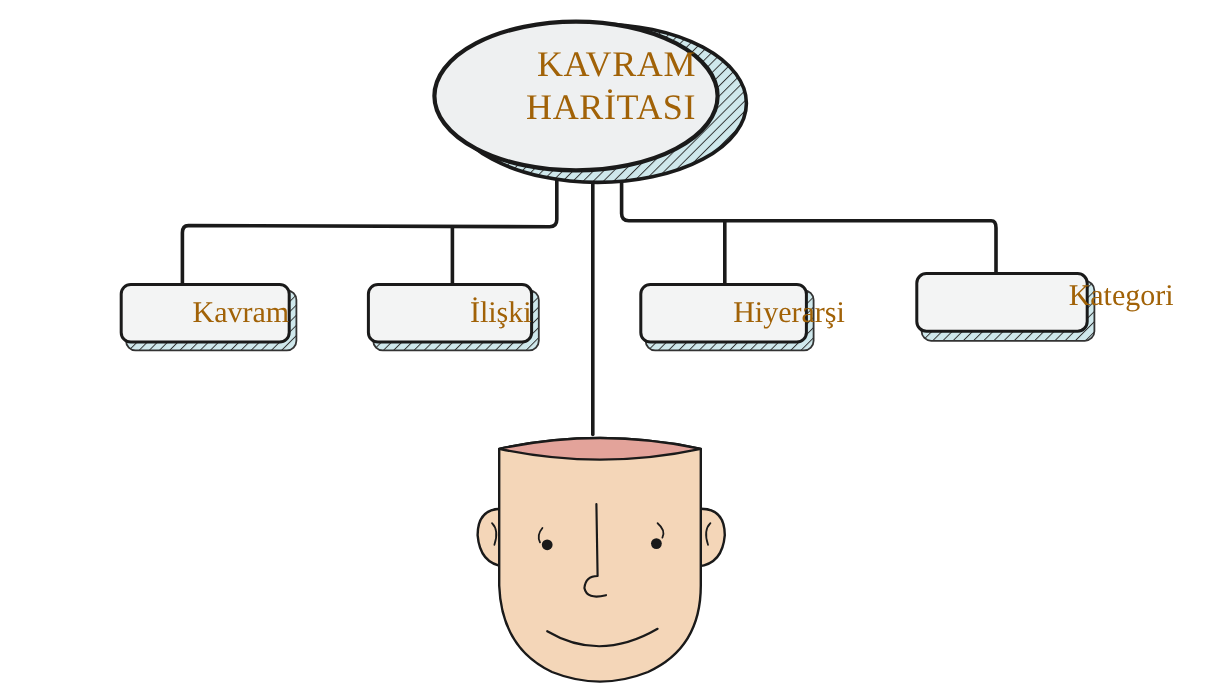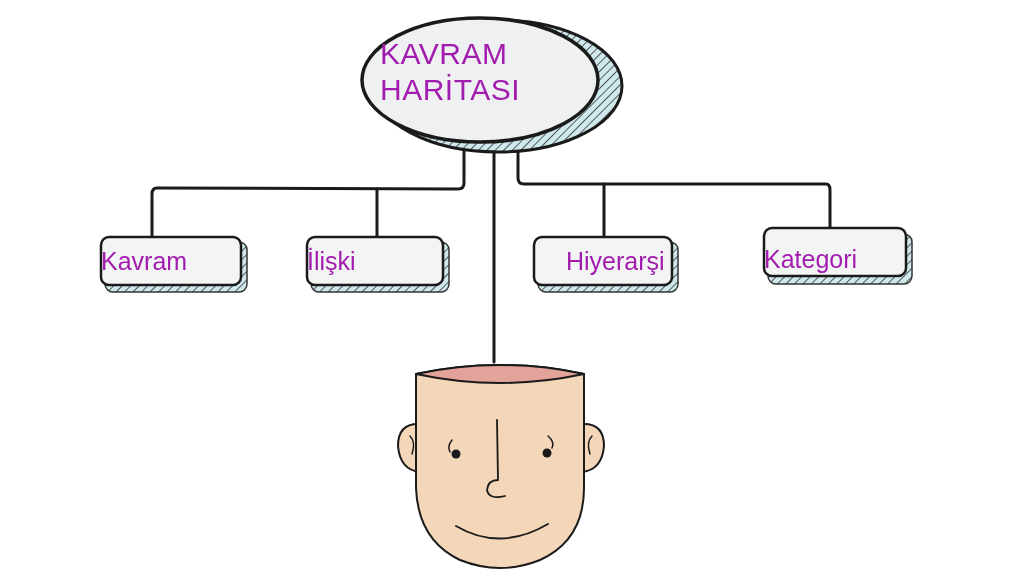--- a/index.html
+++ b/index.html
@@ -1,18 +1,18 @@
 <!DOCTYPE html>
 <html><head>
 <meta charset="utf-8">
 <style>
   html, body { margin: 0; padding: 0; background: #ffffff; }
   body { width: 1024px; height: 576px; position: relative; overflow: hidden; font-family: "DejaVu Sans", sans-serif; }
   svg.scene { position: absolute; left: 0; top: 0; }
-  .lbl { position: absolute; font-family: Liberation Sans, sans-serif; color: #a21caf; text-align: left; white-space: nowrap; }
+  .lbl { position: absolute; font-family: Liberation Serif, serif; color: #a16207; text-align: right; white-space: nowrap; }
   .title { font-size: 30px; line-height: 36px; letter-spacing: 0.5px; }
   .node { font-size: 25px; line-height: 30px; }
 </style>
 </head>
 <body>
 
 <svg class="scene" width="1024" height="576" viewBox="0 0 1024 576">
   <defs>
     <pattern id="hatch" width="6" height="6" patternUnits="userSpaceOnUse" patternTransform="rotate(45)">
       <rect width="6" height="6" fill="#cfe8ec"></rect>
@@ -71,13 +71,13 @@
     <path d="M456,526 Q500,552 548,524" fill="none" stroke-width="1.8"></path>
   </g>
 </svg>
 
 <div class="lbl title" style="left:380px; top:36px; width:200px;">KAVRAM</div>
 <div class="lbl title" style="left:380px; top:72px; width:200px;">HARİTASI</div>
 
 <div class="lbl node" style="left:101px; top:246px; width:140px;">Kavram</div>
 <div class="lbl node" style="left:307px; top:246px; width:136px;">İlişki</div>
 <div class="lbl node" style="left:534px; top:246px; width:138px;padding-left:32px;">Hiyerarşi</div>
-<div class="lbl node" style="left:764px; top:244px; width:166px;">Kategori</div>
+<div class="lbl node" style="left:764px; top:232px; width:166px;padding-left:48px;">Kategori</div>
 
 </body></html>

